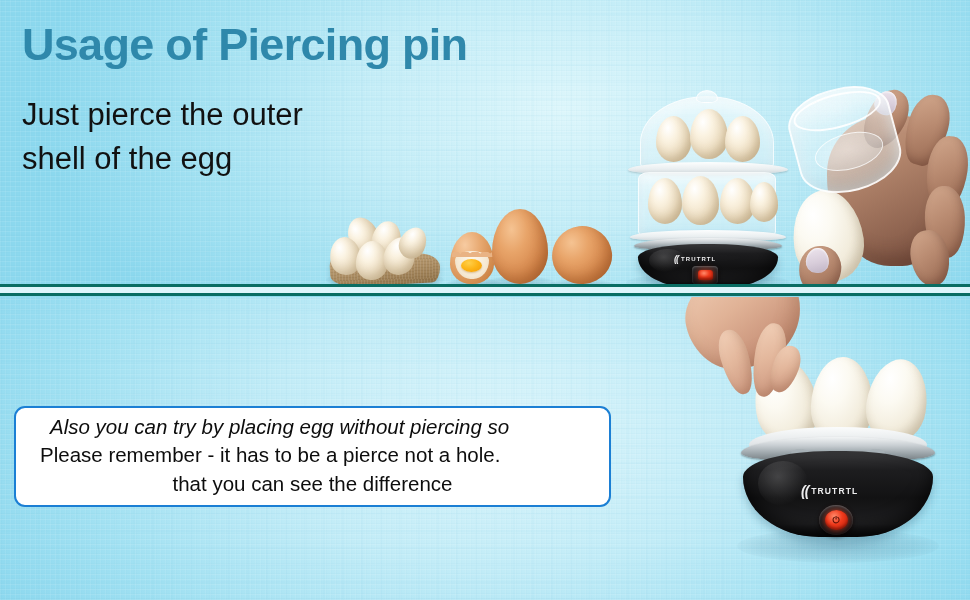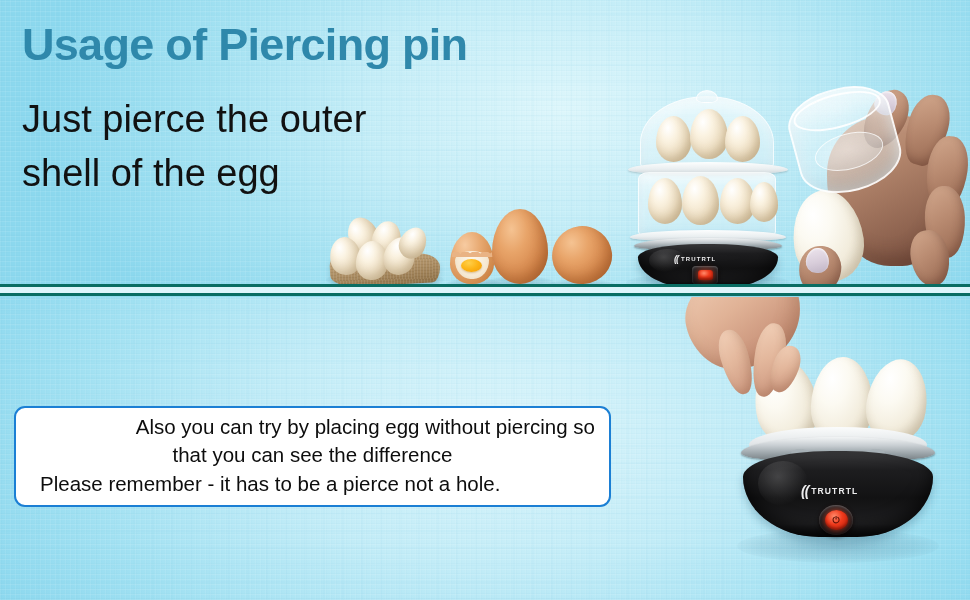--- a/index.html
+++ b/index.html
@@ -84,21 +84,21 @@
     font-size: 45px;
     font-weight: 800;
     letter-spacing: -0.7px;
     color: #2f88ab;
     white-space: nowrap;
     z-index: 25;
   }
   #subtitle-top {
     position: absolute;
     left: 22px; top: 93px;
-    font-size: 38px;
+    font-size: 31px;
     line-height: 1.42;
     color: #111;
     white-space: pre-line;
     z-index: 25;
   }
 
   
   #title-bottom {
     position: absolute;
     left: 46px; top: 31px;
@@ -123,21 +123,21 @@
     justify-content: center;
     padding: 4px 14px 6px 14px;
   }
   #note-box .nl {
     font-size: 20.5px;
     line-height: 1.37;
     color: #0d0d0d;
     text-align: center;
     white-space: nowrap;
   }
-  #note-box .nl.l1 { text-align: right; padding-left: 20px; }
+  #note-box .nl.l1 { text-align: left; padding-left: 20px; font-style: italic; }
   #note-box .nl.l3 { text-align: left; padding-left: 10px; }
 
   
   .egg {
     position: absolute;
     border-radius: 50% 50% 50% 50% / 58% 58% 42% 42%;
     background:
       radial-gradient(ellipse at 34% 26%, #ffffff 0%, #fbf3e2 26%, #efe0c4 58%, #d8c39f 88%, #c3ab85 100%);
     box-shadow: inset -4px -6px 10px rgba(120,95,60,.22);
   }
@@ -459,18 +459,18 @@
       </div>
 
       <div class="power" style="left:86px; top:146px; width:34px; height:30px;">
         <div class="led" style="width:23px; height:20px; font-size:9px;">⏻</div>
       </div>
     </div>
 
 
     <div id="note-box">
       <div class="nl l1">Also you can try by placing egg without piercing so</div>
+      <div class="nl l3">Please remember - it has to be a pierce not a hole.</div>
       <div class="nl l2">that you can see the difference</div>
-      <div class="nl l3">Please remember - it has to be a pierce not a hole.</div>
     </div>
   </div>
 
 </div>
 
 </body></html>

